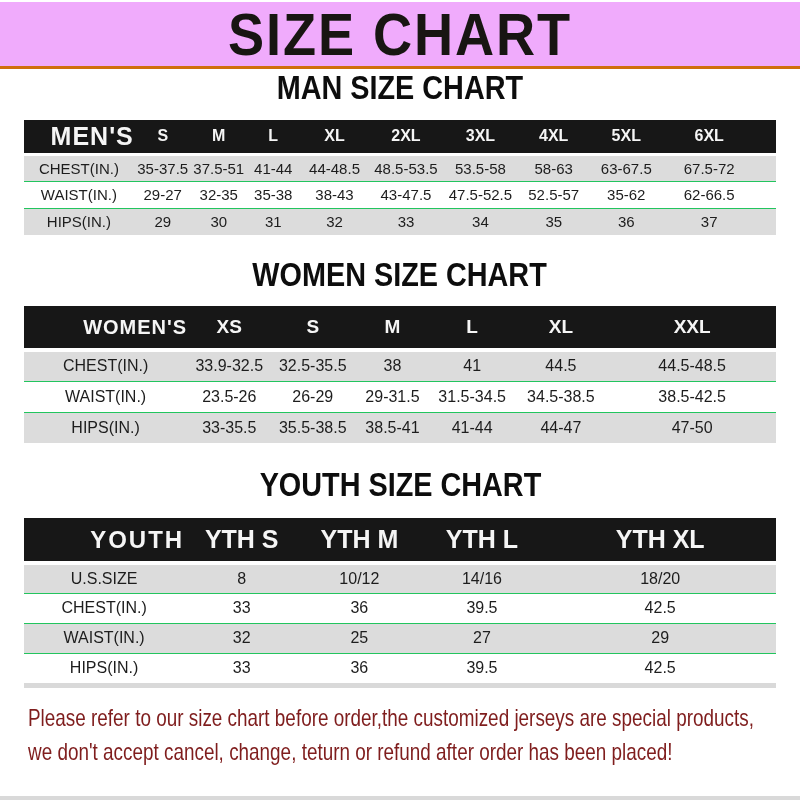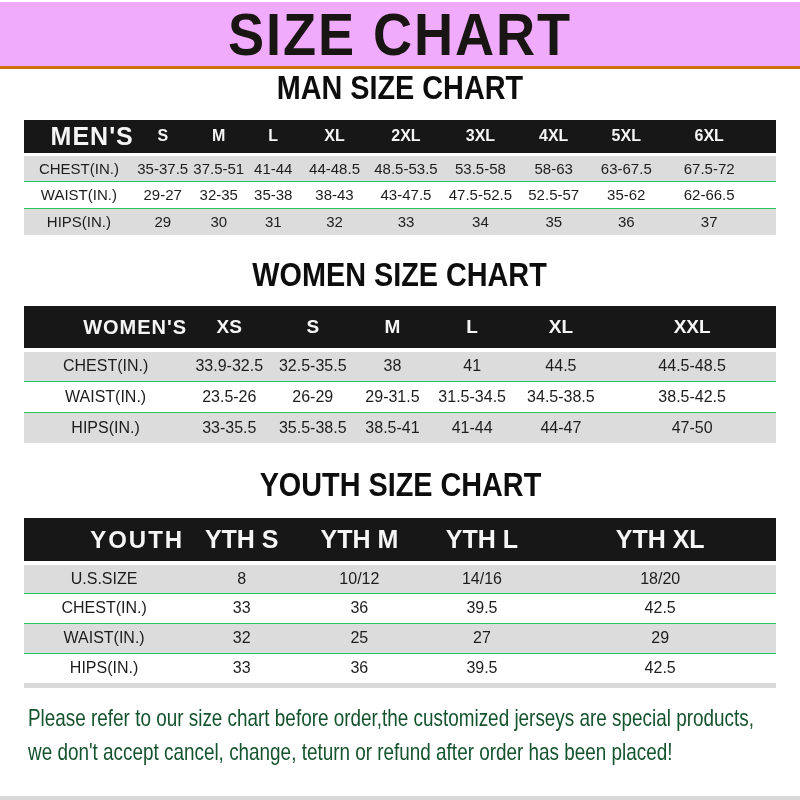--- a/index.html
+++ b/index.html
@@ -95,21 +95,21 @@
 
   .youth-bottom-strip {
     margin: 0 24px;
     height: 5px;
     background: #d9d9d9;
   }
 
   
   .disclaimer {
     margin: 15px 0 0 28px;
-    color: #14532d;
+    color: #7f1d1d;
     line-height: 32px;
   }
   .disclaimer .line {
     display: inline-block;
     font-size: 22.5px;
     transform: scaleX(0.84) scaleY(1.04);
     transform-origin: left center;
     white-space: nowrap;
   }
 

